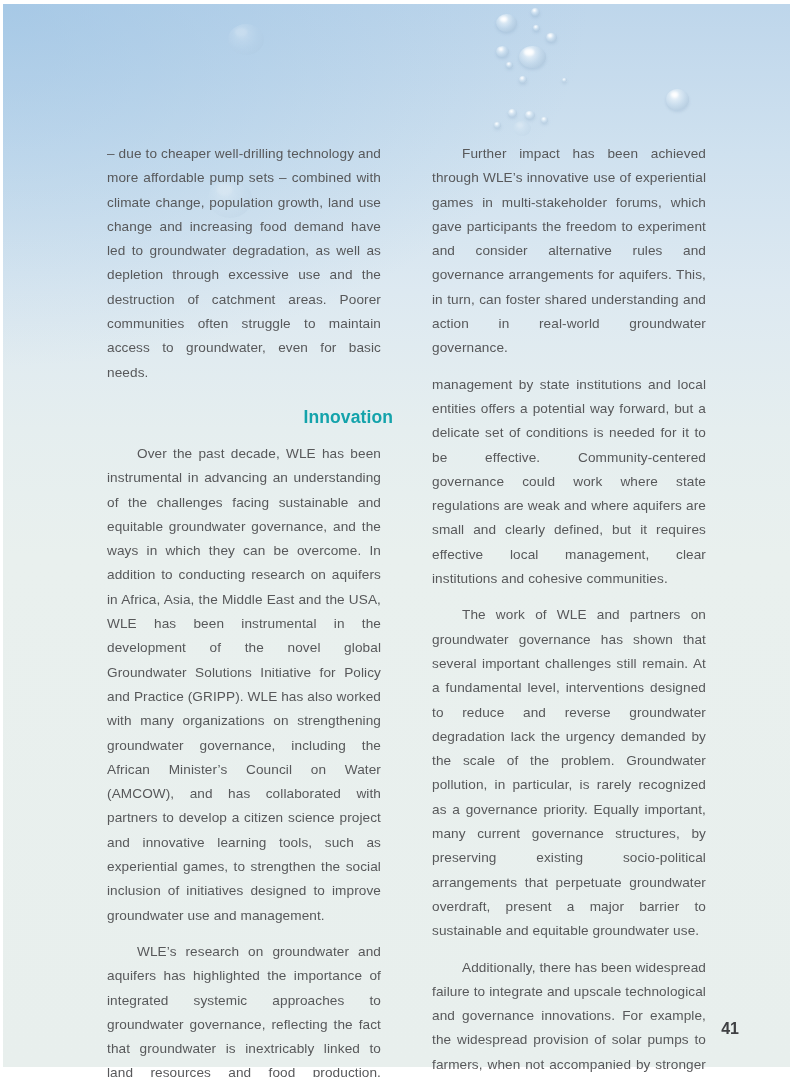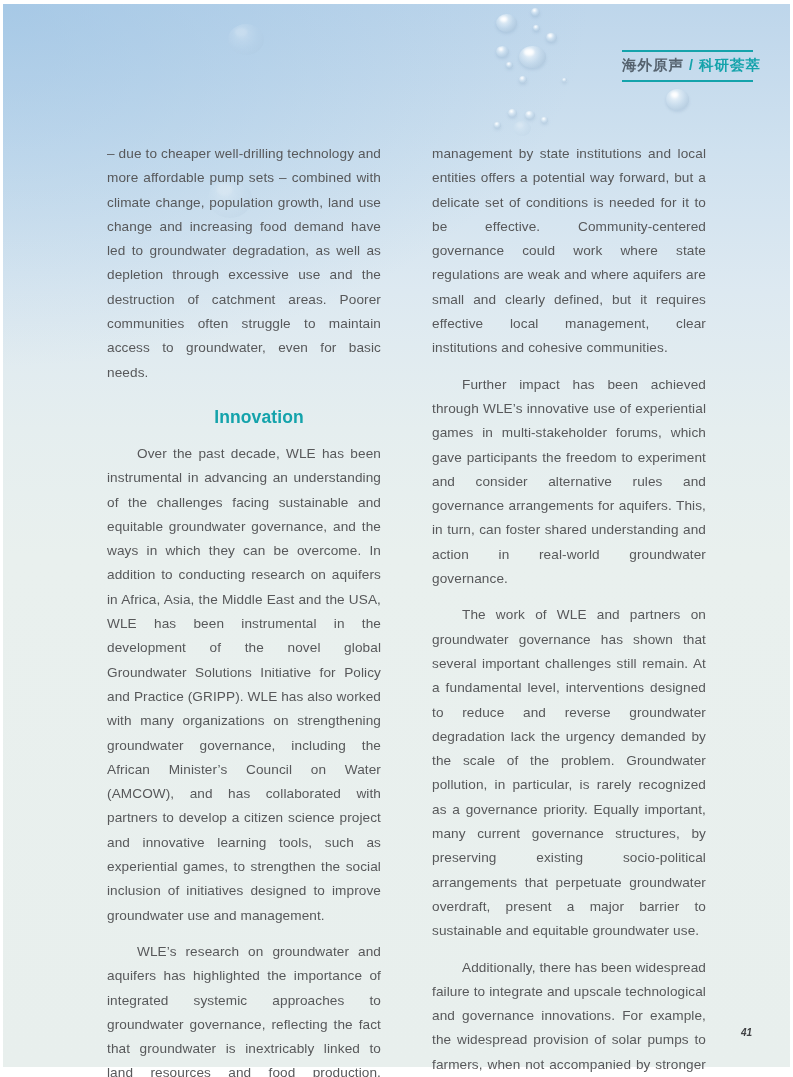--- a/index.html
+++ b/index.html
@@ -38,24 +38,24 @@
   
   .columns { position:absolute; left:92px; top:126px; display:flex; gap:27px; }
   .col {
     width:298px; text-align:justify; font-size:13.6px; line-height:24.3px;
     color:#57585a; letter-spacing:0.1px;
   }
   .para { margin:12px; }
   .para.indent { text-indent:30px; }
   .col-heading {
     margin:20px 0 4px 0; padding-left:30px; color:#14a3ab;
-    font-size:17.5px; font-weight:bold; line-height:25px; text-align:center;
+    font-size:17.5px; font-weight:bold; line-height:25px; text-align:right;
   }
 
-  .page-number { position:absolute; right:38px; bottom:29px; font-size:10px; font-weight:bold; color:#3f4043;font-style:italic; }
+  .page-number { position:absolute; right:51px; bottom:29px; font-size:16px; font-weight:bold; color:#3f4043; }
 </style>
 </head>
 <body>
 
 <div class="page">
   <div class="paper">
 
     <div class="droplet" style="left:493px; top:10px; width:21px; height:18px;"></div>
     <div class="droplet" style="left:528px; top:4px;  width:9px;  height:8px;"></div>
     <div class="droplet" style="left:530px; top:21px; width:7px;  height:6px;"></div>
@@ -67,41 +67,32 @@
     <div class="droplet" style="left:559px; top:74px; width:5px;  height:4px;"></div>
     <div class="droplet" style="left:663px; top:85px; width:23px; height:21px;"></div>
     <div class="droplet" style="left:505px; top:105px; width:9px; height:8px;"></div>
     <div class="droplet" style="left:522px; top:107px; width:10px; height:8px;"></div>
     <div class="droplet" style="left:538px; top:113px; width:7px; height:6px;"></div>
     <div class="droplet" style="left:491px; top:118px; width:7px; height:6px;"></div>
     <div class="droplet faint" style="left:510px; top:117px; width:18px; height:15px;"></div>
     <div class="droplet faint" style="left:225px; top:20px;  width:36px; height:31px;"></div>
     <div class="droplet faint" style="left:205px; top:175px; width:44px; height:39px;"></div>
 
-    <div class="header-tag">
-      <div class="header-rule"></div>
-      <div class="header-text">
-        <span class="header-section">海外原声</span>
-        <span class="header-sep">/</span>
-        <span class="header-sub">科研荟萃</span>
-      </div>
-      <div class="header-rule"></div>
-    </div>
 
     <div class="columns">
       <div class="col">
         <p class="para">– due to cheaper well-drilling technology and more affordable pump sets – combined with climate change, population growth, land use change and increasing food demand have led to groundwater degradation, as well as depletion through excessive use and the destruction of catchment areas. Poorer communities often struggle to maintain access to groundwater, even for basic needs.</p>
         <h3 class="col-heading">Innovation</h3>
         <p class="para indent">Over the past decade, WLE has been instrumental in advancing an understanding of the challenges facing sustainable and equitable groundwater governance, and the ways in which they can be overcome. In addition to conducting research on aquifers in Africa, Asia, the Middle East and the USA, WLE has been instrumental in the development of the novel global Groundwater Solutions Initiative for Policy and Practice (GRIPP). WLE has also worked with many organizations on strengthening groundwater governance, including the African Minister’s Council on Water (AMCOW), and has collaborated with partners to develop a citizen science project and innovative learning tools, such as experiential games, to strengthen the social inclusion of initiatives designed to improve groundwater use and management.</p>
         <p class="para indent">WLE’s research on groundwater and aquifers has highlighted the importance of integrated systemic approaches to groundwater governance, reflecting the fact that groundwater is inextricably linked to land resources and food production, environmental and ecosystem functions, and other water resources.</p>
         <p class="para indent">WLE research in North Africa and the Middle East has shown that groundwater governance by state institutions alone is rarely successful. Co-</p>
       </div>
       <div class="col">
+        <p class="para indent">Further impact has been achieved through WLE’s innovative use of experiential games in multi-stakeholder forums, which gave participants the freedom to experiment and consider alternative rules and governance arrangements for aquifers. This, in turn, can foster shared understanding and action in real-world groundwater governance.</p>
         <p class="para">management by state institutions and local entities offers a potential way forward, but a delicate set of conditions is needed for it to be effective. Community-centered governance could work where state regulations are weak and where aquifers are small and clearly defined, but it requires effective local management, clear institutions and cohesive communities.</p>
-        <p class="para indent">Further impact has been achieved through WLE’s innovative use of experiential games in multi-stakeholder forums, which gave participants the freedom to experiment and consider alternative rules and governance arrangements for aquifers. This, in turn, can foster shared understanding and action in real-world groundwater governance.</p>
         <p class="para indent">The work of WLE and partners on groundwater governance has shown that several important challenges still remain. At a fundamental level, interventions designed to reduce and reverse groundwater degradation lack the urgency demanded by the scale of the problem. Groundwater pollution, in particular, is rarely recognized as a governance priority. Equally important, many current governance structures, by preserving existing socio-political arrangements that perpetuate groundwater overdraft, present a major barrier to sustainable and equitable groundwater use.</p>
         <p class="para indent">Additionally, there has been widespread failure to integrate and upscale technological and governance innovations. For example, the widespread provision of solar pumps to farmers, when not accompanied by stronger institutions to govern groundwater use, can exacerbate groundwater depletion in areas where an aquifer</p>
       </div>
     </div>
 
     <div class="page-number">41</div>
   </div>
 </div>
 
 </body></html>

